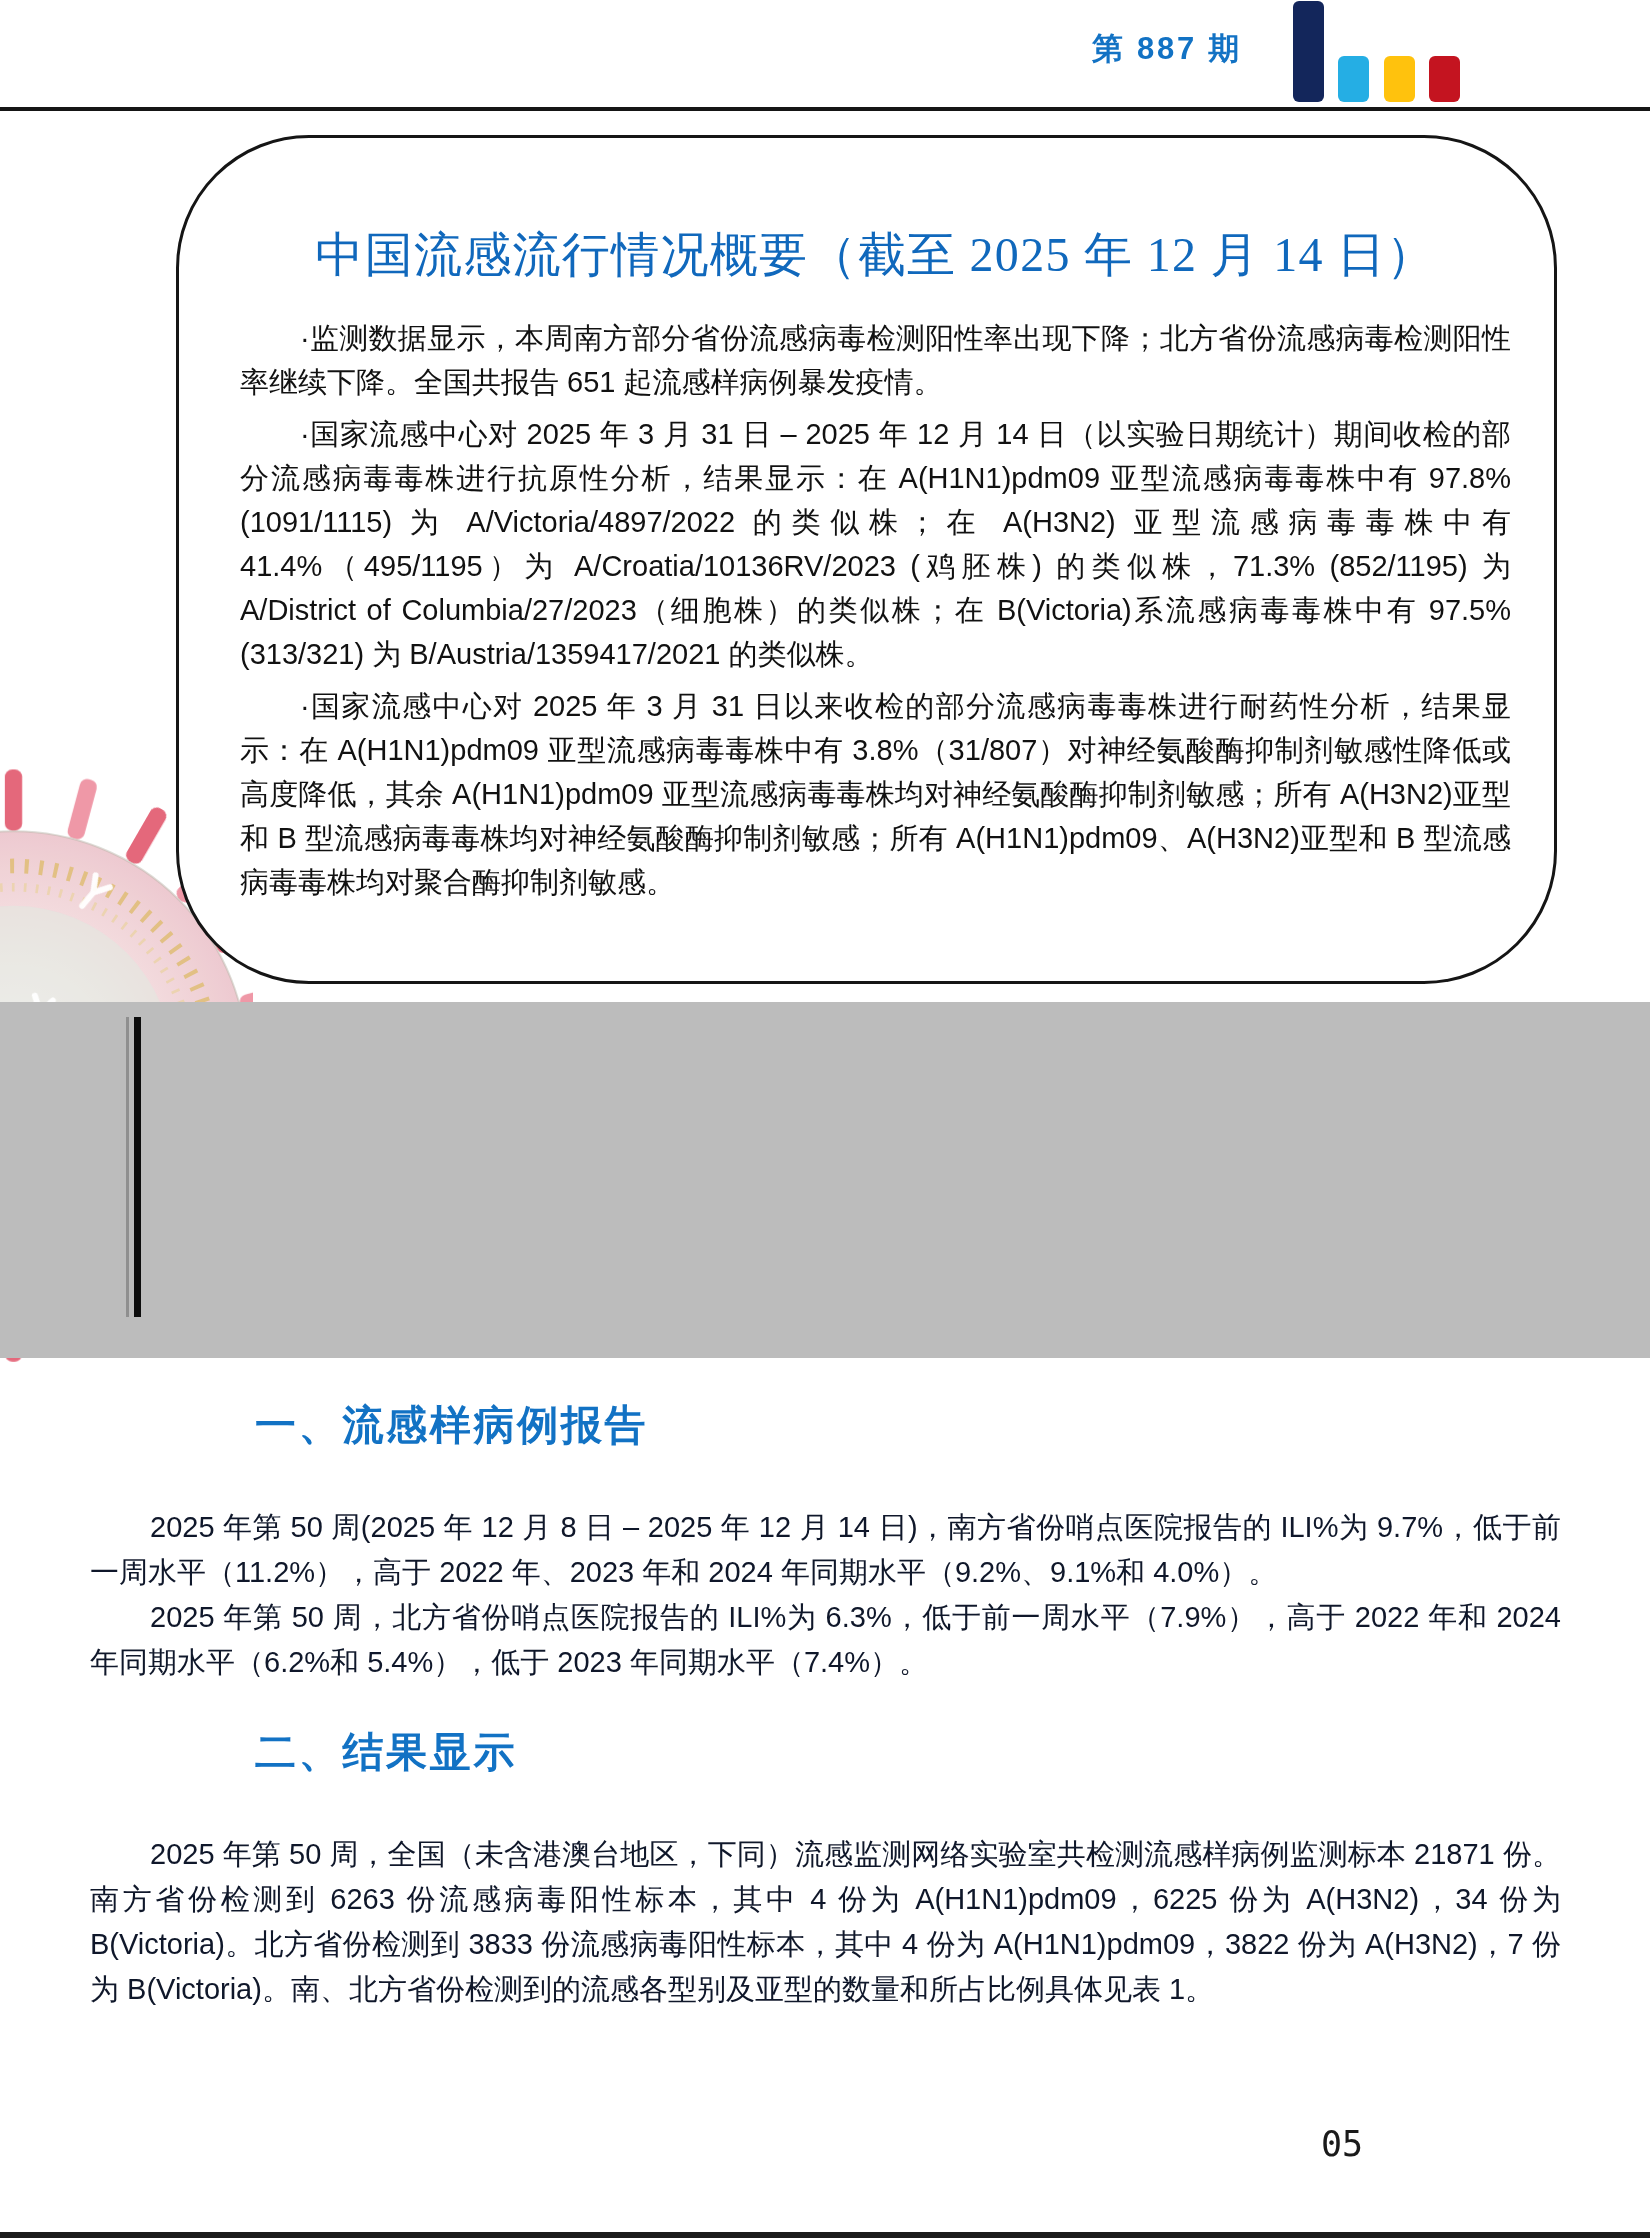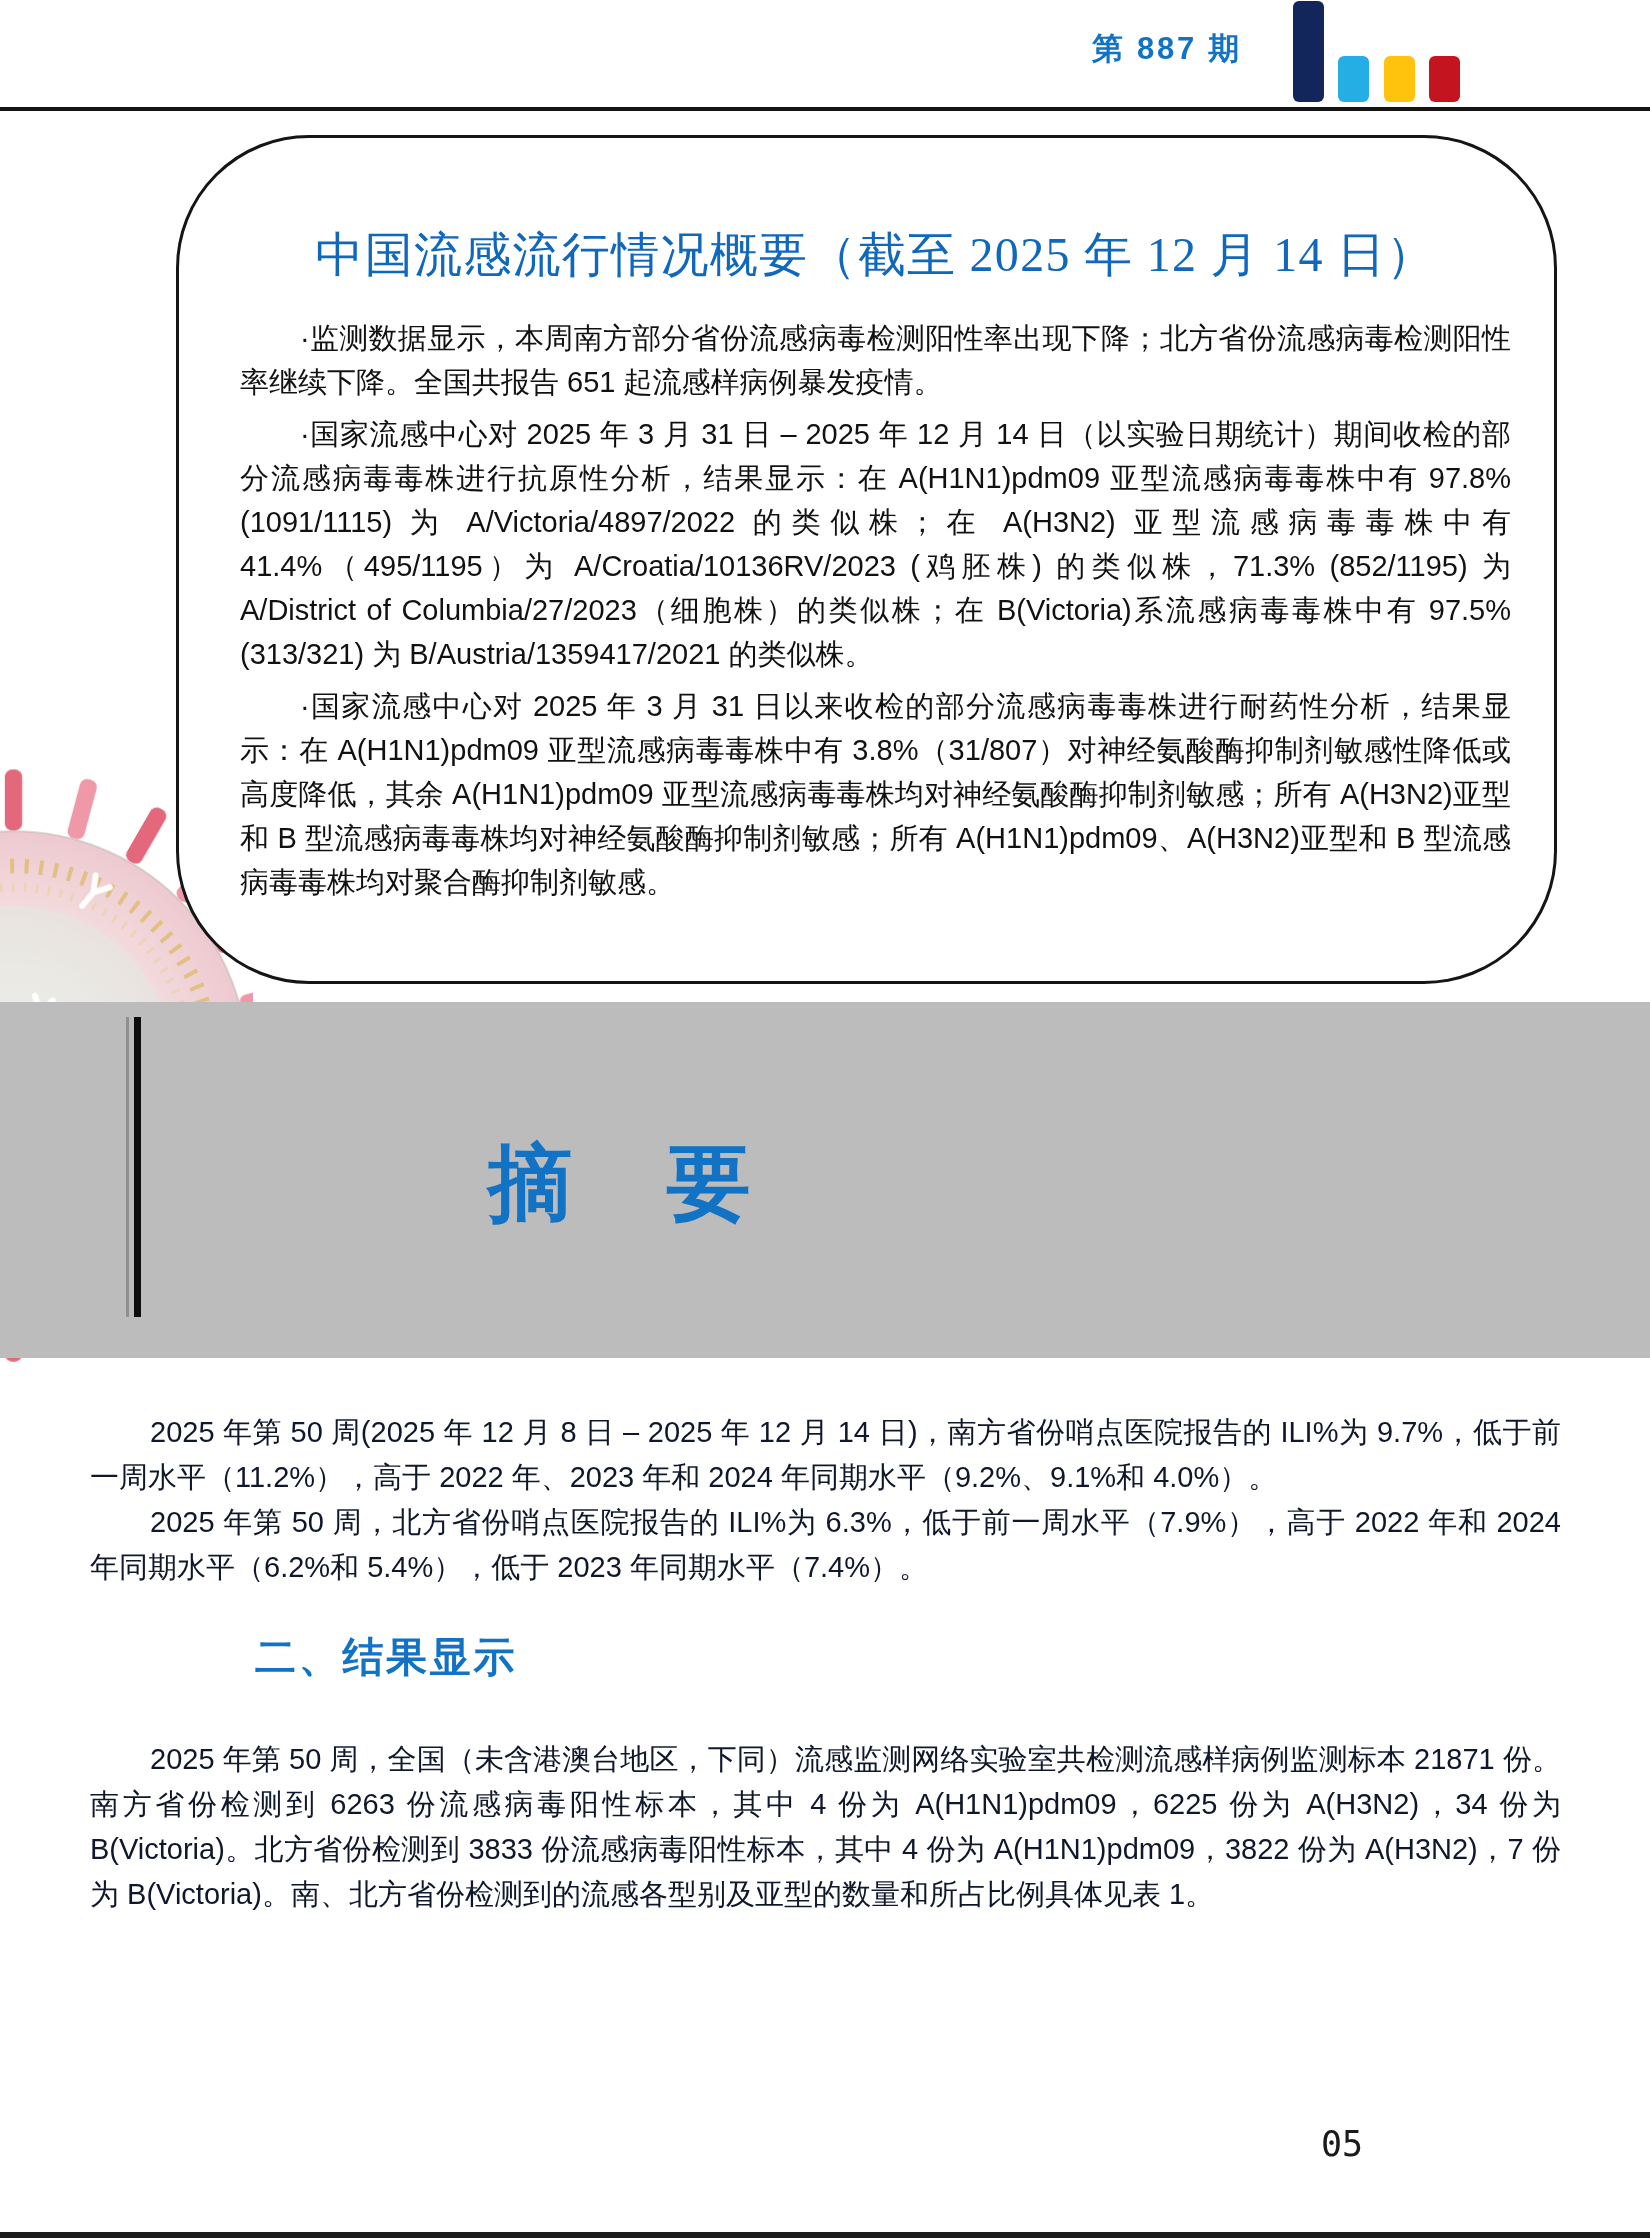--- a/index.html
+++ b/index.html
@@ -205,24 +205,24 @@
     <div class="box-body">
       <p>·监测数据显示，本周南方部分省份流感病毒检测阳性率出现下降；北方省份流感病毒检测阳性率继续下降。全国共报告 651 起流感样病例暴发疫情。</p>
       <p>·国家流感中心对 2025 年 3 月 31 日 – 2025 年 12 月 14 日（以实验日期统计）期间收检的部分流感病毒毒株进行抗原性分析，结果显示：在 A(H1N1)pdm09 亚型流感病毒毒株中有 97.8% (1091/1115) 为 A/Victoria/4897/2022 的类似株；在 A(H3N2) 亚型流感病毒毒株中有 41.4%（495/1195）为 A/Croatia/10136RV/2023 (鸡胚株) 的类似株，71.3% (852/1195) 为 A/District of Columbia/27/2023（细胞株）的类似株；在 B(Victoria)系流感病毒毒株中有 97.5% (313/321) 为 B/Austria/1359417/2021 的类似株。</p>
       <p>·国家流感中心对 2025 年 3 月 31 日以来收检的部分流感病毒毒株进行耐药性分析，结果显示：在 A(H1N1)pdm09 亚型流感病毒毒株中有 3.8%（31/807）对神经氨酸酶抑制剂敏感性降低或高度降低，其余 A(H1N1)pdm09 亚型流感病毒毒株均对神经氨酸酶抑制剂敏感；所有 A(H3N2)亚型和 B 型流感病毒毒株均对神经氨酸酶抑制剂敏感；所有 A(H1N1)pdm09、A(H3N2)亚型和 B 型流感病毒毒株均对聚合酶抑制剂敏感。</p>
     </div>
   </div>
 
   <div class="banner">
     <div class="banner-line-thin"></div>
     <div class="banner-line-bold"></div>
-    <div class="banner-title">摘　要</div>
   </div>
 
   <div class="content">
+    <div class="section-heading">一、流感样病例报告</div>
     <div class="section-body">
       <p>2025 年第 50 周(2025 年 12 月 8 日 – 2025 年 12 月 14 日)，南方省份哨点医院报告的 ILI%为 9.7%，低于前一周水平（11.2%），高于 2022 年、2023 年和 2024 年同期水平（9.2%、9.1%和 4.0%）。</p>
       <p>2025 年第 50 周，北方省份哨点医院报告的 ILI%为 6.3%，低于前一周水平（7.9%），高于 2022 年和 2024 年同期水平（6.2%和 5.4%），低于 2023 年同期水平（7.4%）。</p>
     </div>
 
     <div class="section-heading">二、结果显示</div>
     <div class="section-body">
       <p>2025 年第 50 周，全国（未含港澳台地区，下同）流感监测网络实验室共检测流感样病例监测标本 21871 份。南方省份检测到 6263 份流感病毒阳性标本，其中 4 份为 A(H1N1)pdm09，6225 份为 A(H3N2)，34 份为 B(Victoria)。北方省份检测到 3833 份流感病毒阳性标本，其中 4 份为 A(H1N1)pdm09，3822 份为 A(H3N2)，7 份为 B(Victoria)。南、北方省份检测到的流感各型别及亚型的数量和所占比例具体见表 1。</p>
     </div>
   </div>

